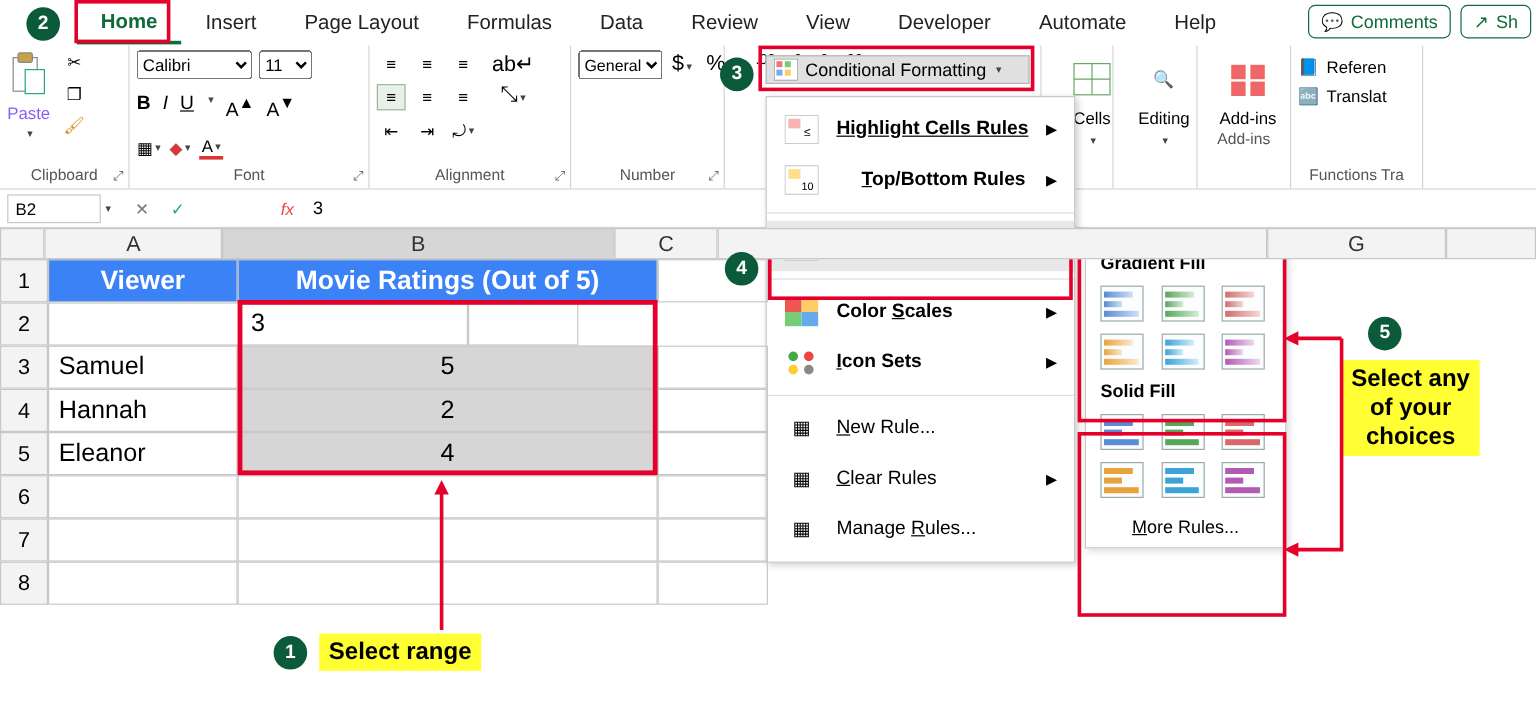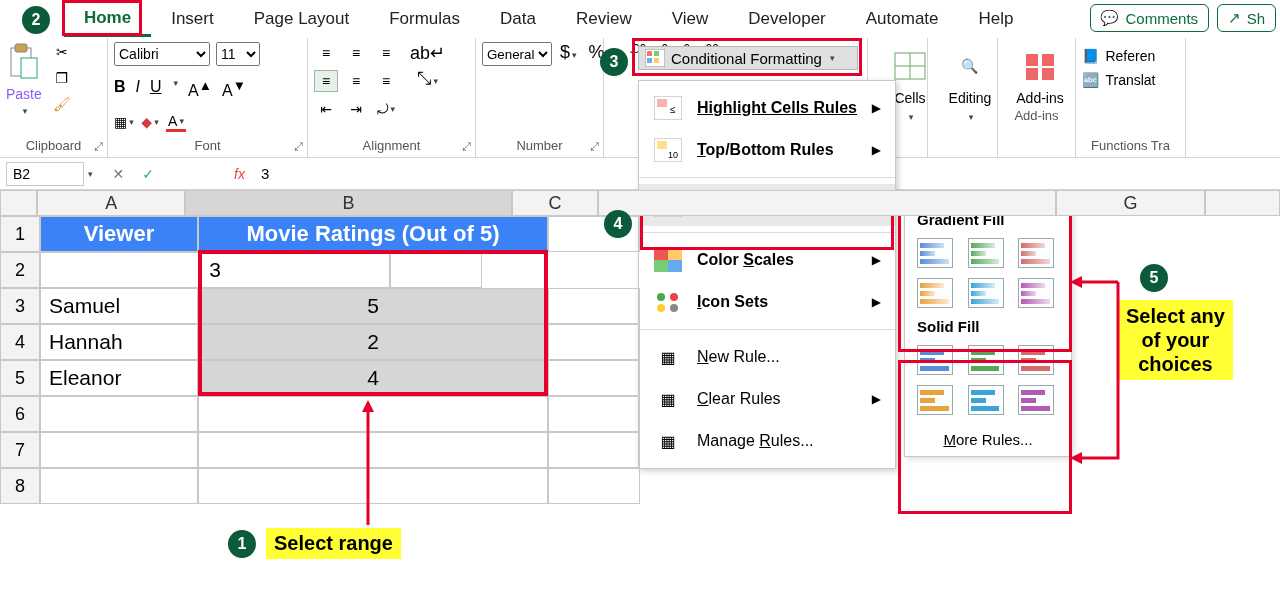--- a/index.html
+++ b/index.html
@@ -308,21 +308,21 @@
     <span class="arrow">▶</span>
   </div>
   <div class="cf-item">
     <span class="cf-icon">
         <svg width="28" height="24">
           <rect width="28" height="24" fill="#fff" stroke="#aaa"></rect>
           <rect x="3" y="3" width="10" height="8" fill="#ffe08a"></rect>
           <text x="14" y="20" font-size="9">10</text>
         </svg>
       </span>
-    <span style="font-weight:700;"><span style="text-decoration:underline;">T</span>op/Bottom Rules</span>
+    <span style="font-weight:700;margin-left:21px;"><span style="text-decoration:underline;">T</span>op/Bottom Rules</span>
     <span class="arrow">▶</span>
   </div>
   <div class="cf-sep"></div>
   <div class="cf-item data-bars">
     <span class="cf-icon">
         <svg width="28" height="24">
           <rect width="28" height="24" fill="#fff" stroke="#aaa"></rect>
           <rect x="2" y="3" width="18" height="4" fill="#6aa7e8"></rect>
           <rect x="2" y="10" width="10" height="4" fill="#6aa7e8"></rect>
           <rect x="2" y="17" width="22" height="4" fill="#6aa7e8"></rect>

